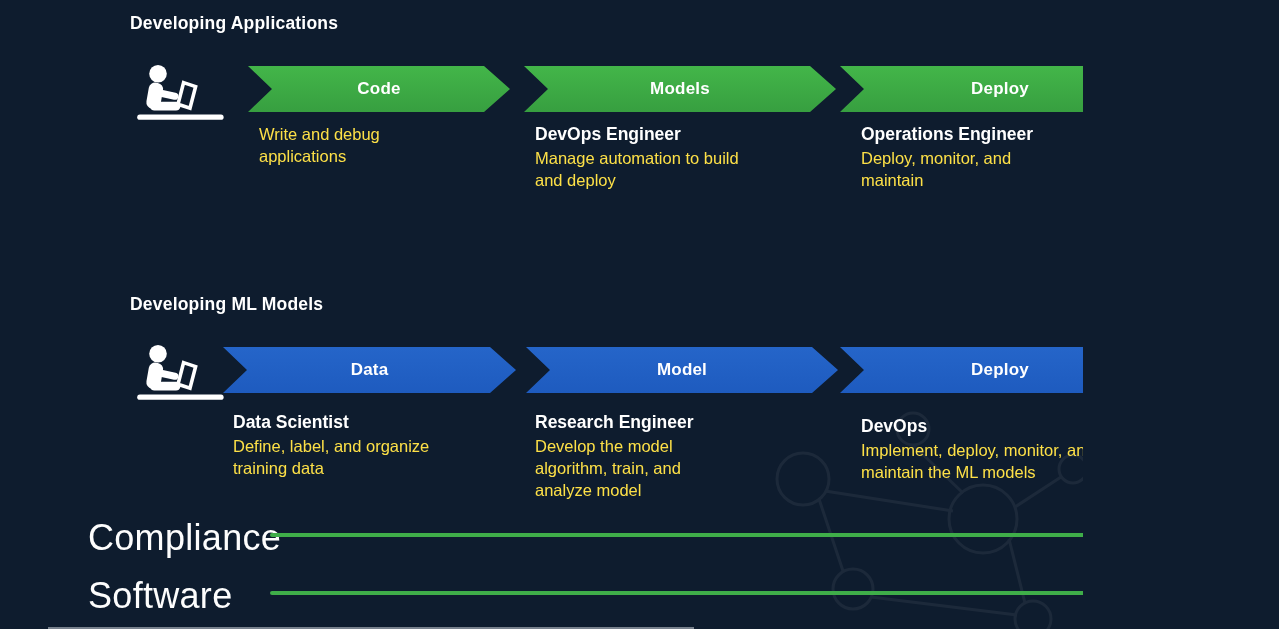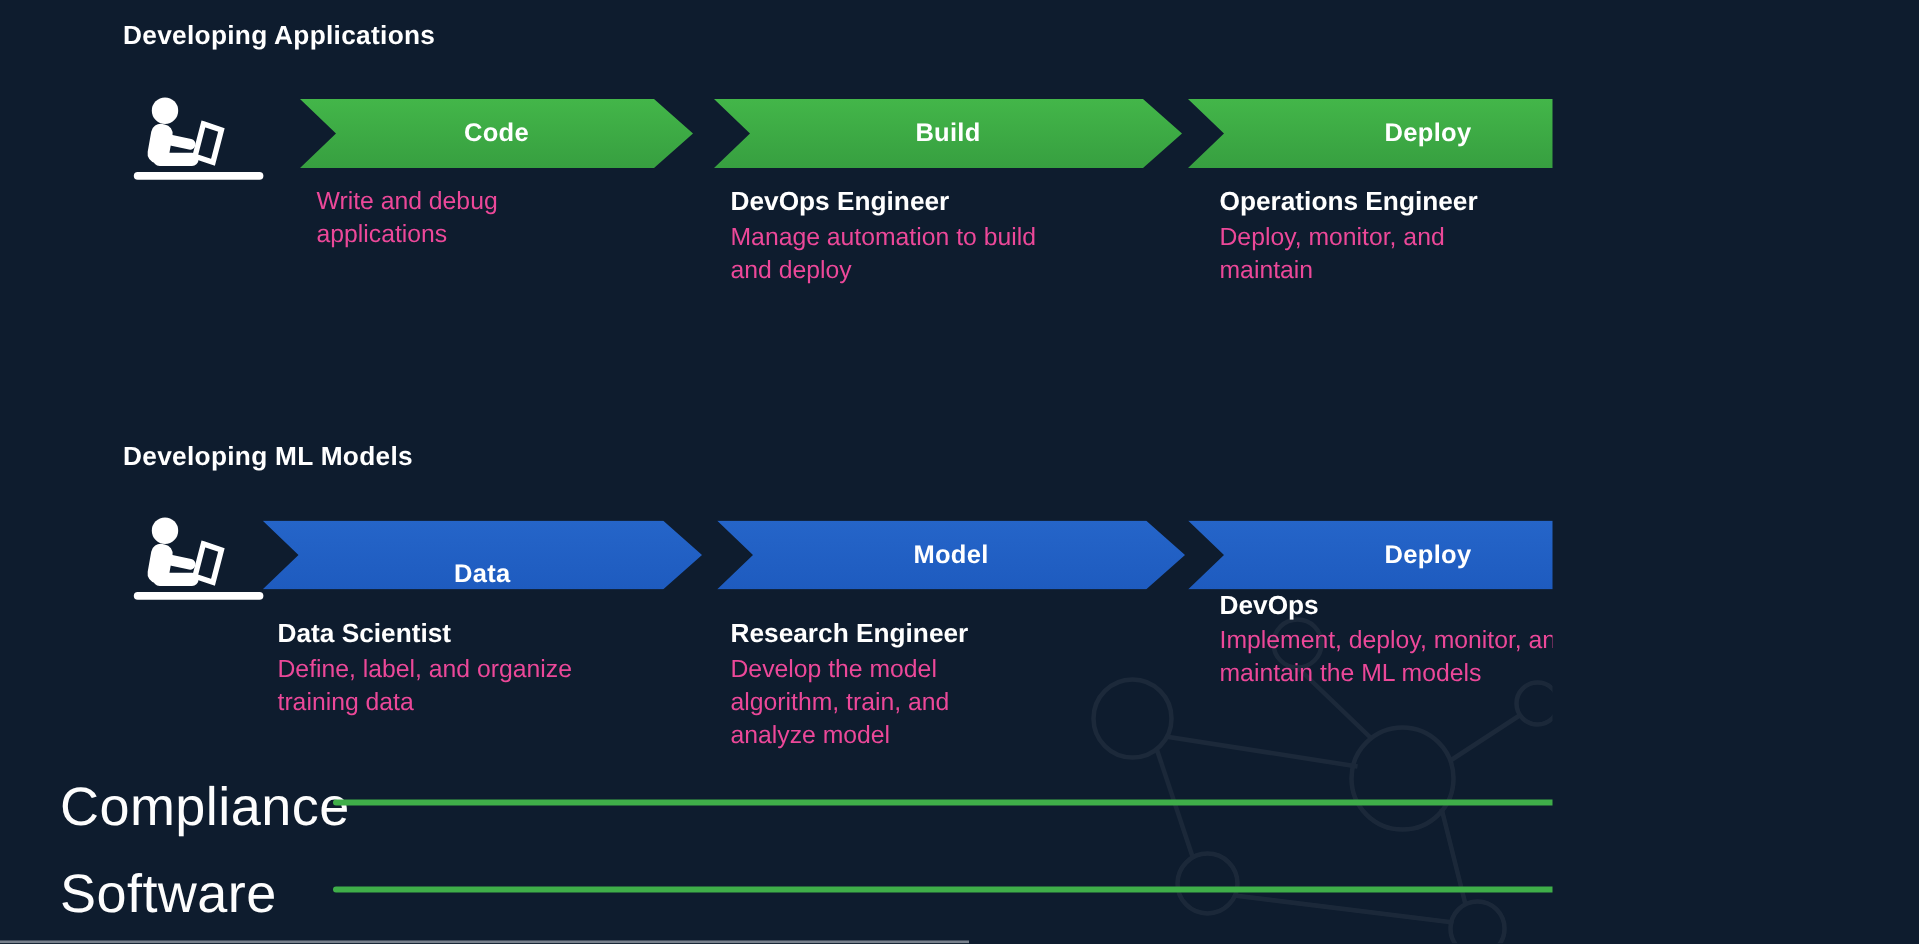--- a/index.html
+++ b/index.html
@@ -3,41 +3,42 @@
 <meta charset="utf-8">
 <style>
   html,body{margin:0;padding:0;background:#0e1c2e;}
   .canvas{
     position:relative;
     width:1035px;height:629px;
     background:var(--background,#0e1c2e);
     font-family:"Liberation Sans","DejaVu Sans",sans-serif;
     color:#fff;
     overflow:hidden;
+    margin-left:48px;
   }
   .layer{position:absolute;inset:0;}
   .sec-title{
     position:absolute;margin:0;
     font-size:17.5px;font-weight:700;color:#fff;letter-spacing:.2px;
   }
   .person{position:absolute;}
   .arrow{
     position:absolute;height:46px;
     display:flex;align-items:center;justify-content:center;
     clip-path:polygon(0 0, calc(100% - 26px) 0, 100% 50%, calc(100% - 26px) 100%, 0 100%, 24px 50%);
   }
   .arrow.green{background:linear-gradient(180deg,var(--arrow-green,#43b649),#379f40);}
   .arrow.blue{background:linear-gradient(180deg,#2565c9,var(--arrow-blue,#1e5bbf));}
   .arrow .alabel{font-size:17px;font-weight:700;color:#fff;letter-spacing:.2px;}
   .step-text{position:absolute;}
   .step-text .role{
     font-size:17.5px;font-weight:700;color:#fff;margin:0 0 3px 0;white-space:nowrap;
   }
   .step-text .desc{
-    font-size:16.5px;font-weight:400;color:#ec4899;line-height:1.32;margin:0;
+    font-size:16.5px;font-weight:400;color:#fde047;line-height:1.32;margin:0;
   }
   .icon{position:absolute;}
   .gov-label{
     position:absolute;font-size:36px;font-weight:400;color:#fdfdfd;letter-spacing:.3px;
   }
   .gov-line{
     position:absolute;height:4px;border-radius:2px;
     background:var(--line-green,#3fae49);
   }
   .bottom-strip{
@@ -82,21 +83,21 @@
           <rect x="4" y="64" width="108" height="6.5" rx="3.25"></rect>
         </g>
         <path d="M62,24 L77,29 L70,56 L55,51 Z" fill="none" stroke="#ffffff" stroke-width="4.5"></path>
       </svg>
     </div>
 
     <div class="arrow green" style="left:200px;top:66px;width:262px;">
       <span class="alabel">Code</span>
     </div>
     <div class="arrow green" style="left:476px;top:66px;width:312px;">
-      <span class="alabel">Build</span>
+      <span class="alabel">Models</span>
     </div>
     <div class="arrow green" style="left:792px;top:66px;width:320px;">
       <span class="alabel">Deploy</span>
     </div>
 
     <div class="step-text" style="left:211px;top:124px;width:185px;">
       <p class="desc">Write and debug applications</p>
     </div>
     <div class="step-text" style="left:487px;top:124px;width:205px;">
       <p class="role">DevOps Engineer</p>
@@ -135,39 +136,39 @@
           <circle cx="30" cy="13" r="11"></circle>
           <rect x="17" y="24" width="18" height="33" rx="8" transform="rotate(10 26 40)"></rect>
           <rect x="28" y="32" width="28" height="9" rx="4.5" transform="rotate(12 30 36)"></rect>
           <rect x="20" y="48" width="38" height="11" rx="5.5"></rect>
           <rect x="4" y="64" width="108" height="6.5" rx="3.25"></rect>
         </g>
         <path d="M62,24 L77,29 L70,56 L55,51 Z" fill="none" stroke="#ffffff" stroke-width="4.5"></path>
       </svg>
     </div>
 
-    <div class="arrow blue" style="left:175px;top:347px;width:293px;align-items:flex-end;">
+    <div class="arrow blue" style="left:175px;top:347px;width:293px;">
       <span class="alabel">Data</span>
     </div>
     <div class="arrow blue" style="left:478px;top:347px;width:312px;">
       <span class="alabel">Model</span>
     </div>
     <div class="arrow blue" style="left:792px;top:347px;width:320px;">
       <span class="alabel">Deploy</span>
     </div>
 
     <div class="step-text" style="left:185px;top:412px;width:200px;">
       <p class="role">Data Scientist</p>
       <p class="desc">Define, label, and organize training data</p>
     </div>
     <div class="step-text" style="left:487px;top:412px;width:195px;">
       <p class="role">Research Engineer</p>
       <p class="desc">Develop the model algorithm, train, and analyze model</p>
     </div>
-    <div class="step-text" style="left:813px;top:393px;width:270px;">
+    <div class="step-text" style="left:813px;top:416px;width:270px;">
       <p class="role">DevOps</p>
       <p class="desc">Implement, deploy, monitor, and maintain the ML models</p>
     </div>
 
     <div class="icon" style="left:1132px;top:303px;">
       <svg width="74" height="58" viewBox="0 0 64 52">
         <path d="M32,5 C28,1 20,2 18,8 C11,6 5,12 8,17 C2,20 2,28 8,31 C5,37 12,43 18,41 C20,47 29,49 32,44 C38,48 47,45 47,39 C53,36 53,27 48,24 C52,18 46,11 40,13 C38,7 35,4 32,5 Z" fill="none" stroke="#ffffff" stroke-width="2.4"></path>
         <path d="M29,7 C27,18 31,28 28,44" fill="none" stroke="#ffffff" stroke-width="2"></path>
         <path d="M15,16 C19,18 22,17 24,14 M14,30 C18,30 21,32 22,36 M38,18 C38,22 41,24 45,24 M36,34 C39,33 42,35 43,39" fill="none" stroke="#ffffff" stroke-width="1.8"></path>
         <circle cx="24" cy="13" r="1.8" fill="#ffffff"></circle>

